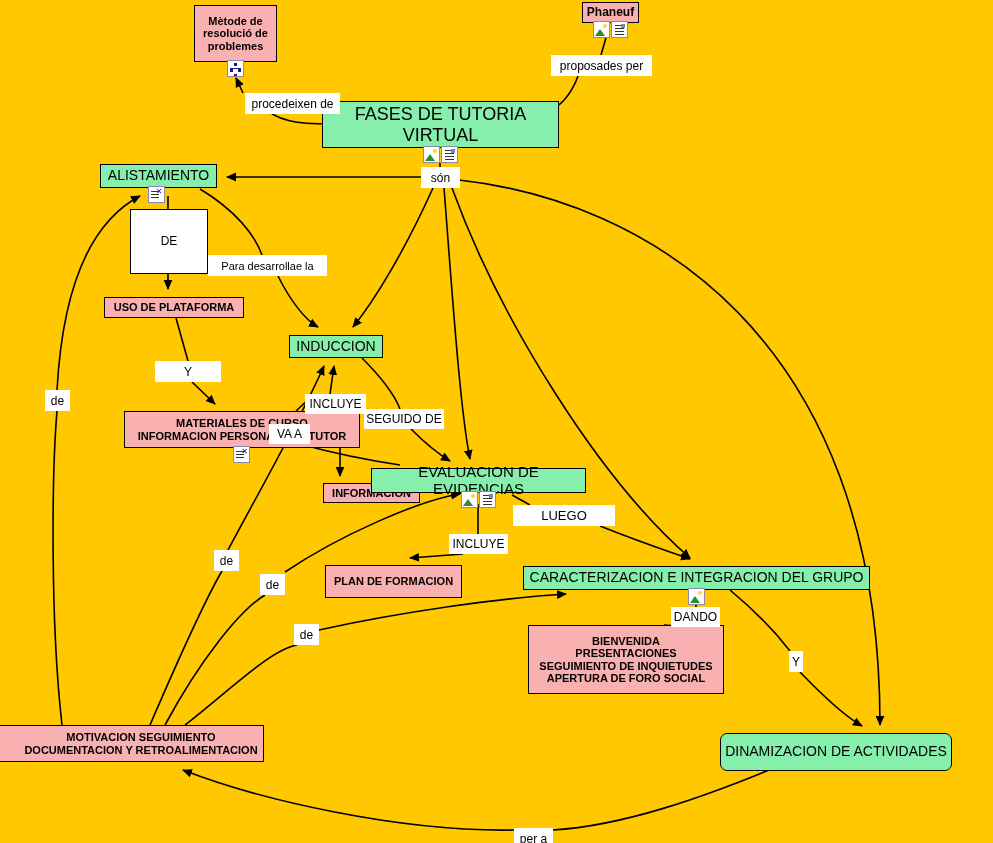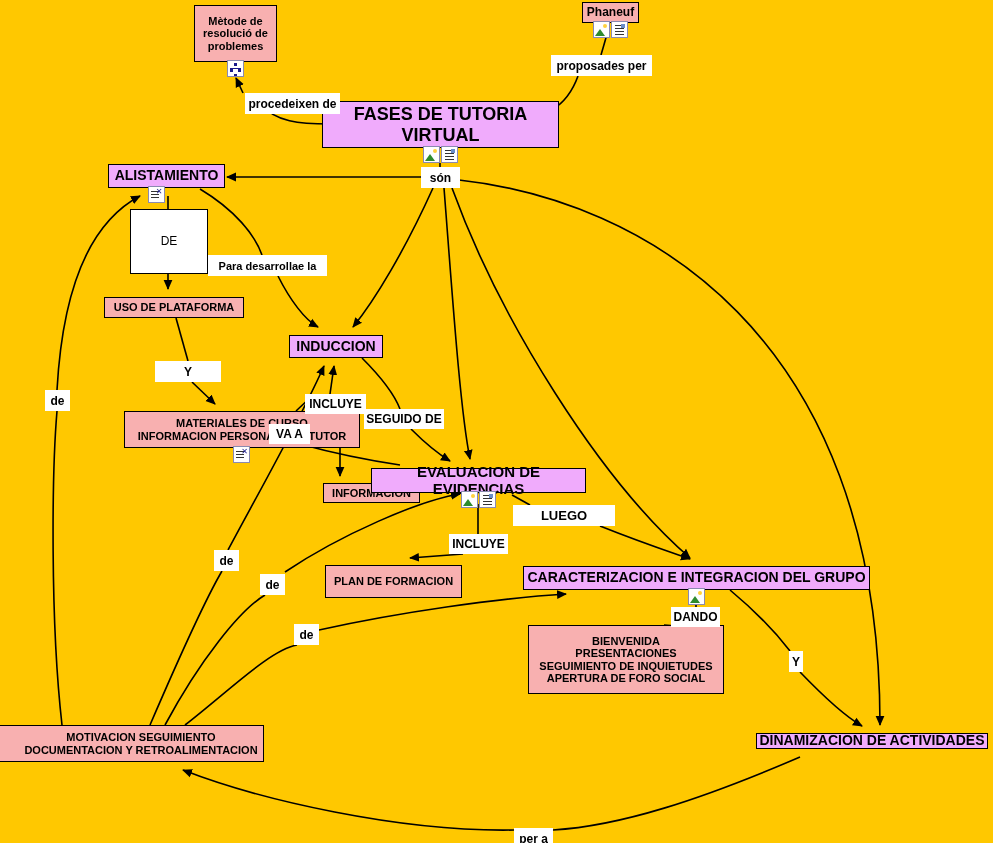--- a/index.html
+++ b/index.html
@@ -18,43 +18,43 @@
     box-sizing:border-box;
     border:1px solid #000;
     z-index:3;
     display:flex;
     align-items:center;
     justify-content:center;
     text-align:center;
     line-height:1.12;
   }
   .node.concept{
-    background:#f0abfc;
-    font-weight:bold;
+    background:#86efac;
+    font-weight:normal;
     color:#000;
   }
   .node.pink{
     background:#F8B0B0;
     font-weight:bold;
     color:#000;
   }
   .node.white{
     background:#FFFFFF;
     font-weight:normal;
     color:#000;
   }
   .label{
     position:absolute;
     background:#FFFFFF;
     color:#000;
     z-index:3;
     display:flex;
     align-items:center;
     justify-content:center;
-    font-weight:bold;
+    font-weight:normal;
     box-sizing:border-box;
     white-space:nowrap;
   }
   .icons{
     position:absolute;
     z-index:4;
     display:flex;
     gap:1px;
     align-items:center;
   }
@@ -218,21 +218,21 @@
       </div>
       <div class="node concept" style="left: 322px; top: 101px; width: 237px; height: 47px; font-size: 18px;">
         <div>
           <div>FASES DE TUTORIA VIRTUAL</div>
         </div>
       </div>
       <div class="icons" style="left: 422.5px; top: 146px;">
         <span class="ico picture"></span>
         <span class="ico doc"></span>
       </div>
-      <div class="node concept" style="left: 100px; top: 164px; width: 117px; height: 24px; font-size: 14px; margin-left: 8px;">
+      <div class="node concept" style="left: 100px; top: 164px; width: 117px; height: 24px; font-size: 14px;">
         <div>
           <div>ALISTAMIENTO</div>
         </div>
       </div>
       <div class="icons" style="left: 147.5px; top: 186px;">
         <span class="ico docx"></span>
       </div>
       <div class="node white" style="left: 130px; top: 209px; width: 78px; height: 65px; font-size: 12px;">
         <div>
           <div>DE</div>
@@ -291,21 +291,21 @@
           <div>SEGUIMIENTO DE INQUIETUDES</div>
           <div>APERTURA DE FORO SOCIAL</div>
         </div>
       </div>
       <div class="node pink" style="left: -1px; top: 725px; width: 265px; height: 37px; font-size: 11px; padding-left: 19px;">
         <div>
           <div>MOTIVACION SEGUIMIENTO</div>
           <div>DOCUMENTACION Y RETROALIMENTACION</div>
         </div>
       </div>
-      <div class="node concept" style="left: 756px; top: 733px; width: 232px; height: 16px; font-size: 14px;">
+      <div class="node concept" style="left: 720px; top: 733px; width: 232px; height: 38px; font-size: 14px; border-radius: 7px;">
         <div>
           <div>DINAMIZACION DE ACTIVIDADES</div>
         </div>
       </div>
     </div>
   <div id="label-layer">
       <div class="label" style="left: 213px; top: 93px; width: 95px; height: 21px; font-size: 12px; margin-left: 32px;">procedeixen de</div>
       <div class="label" style="left: 551px; top: 55px; width: 101px; height: 21px; font-size: 12px;">proposades per</div>
       <div class="label" style="left: 421px; top: 167px; width: 39px; height: 21px; font-size: 12px;">són</div>
       <div class="label" style="left: 208px; top: 255px; width: 119px; height: 21px; font-size: 11px;">Para desarrollae la</div>

